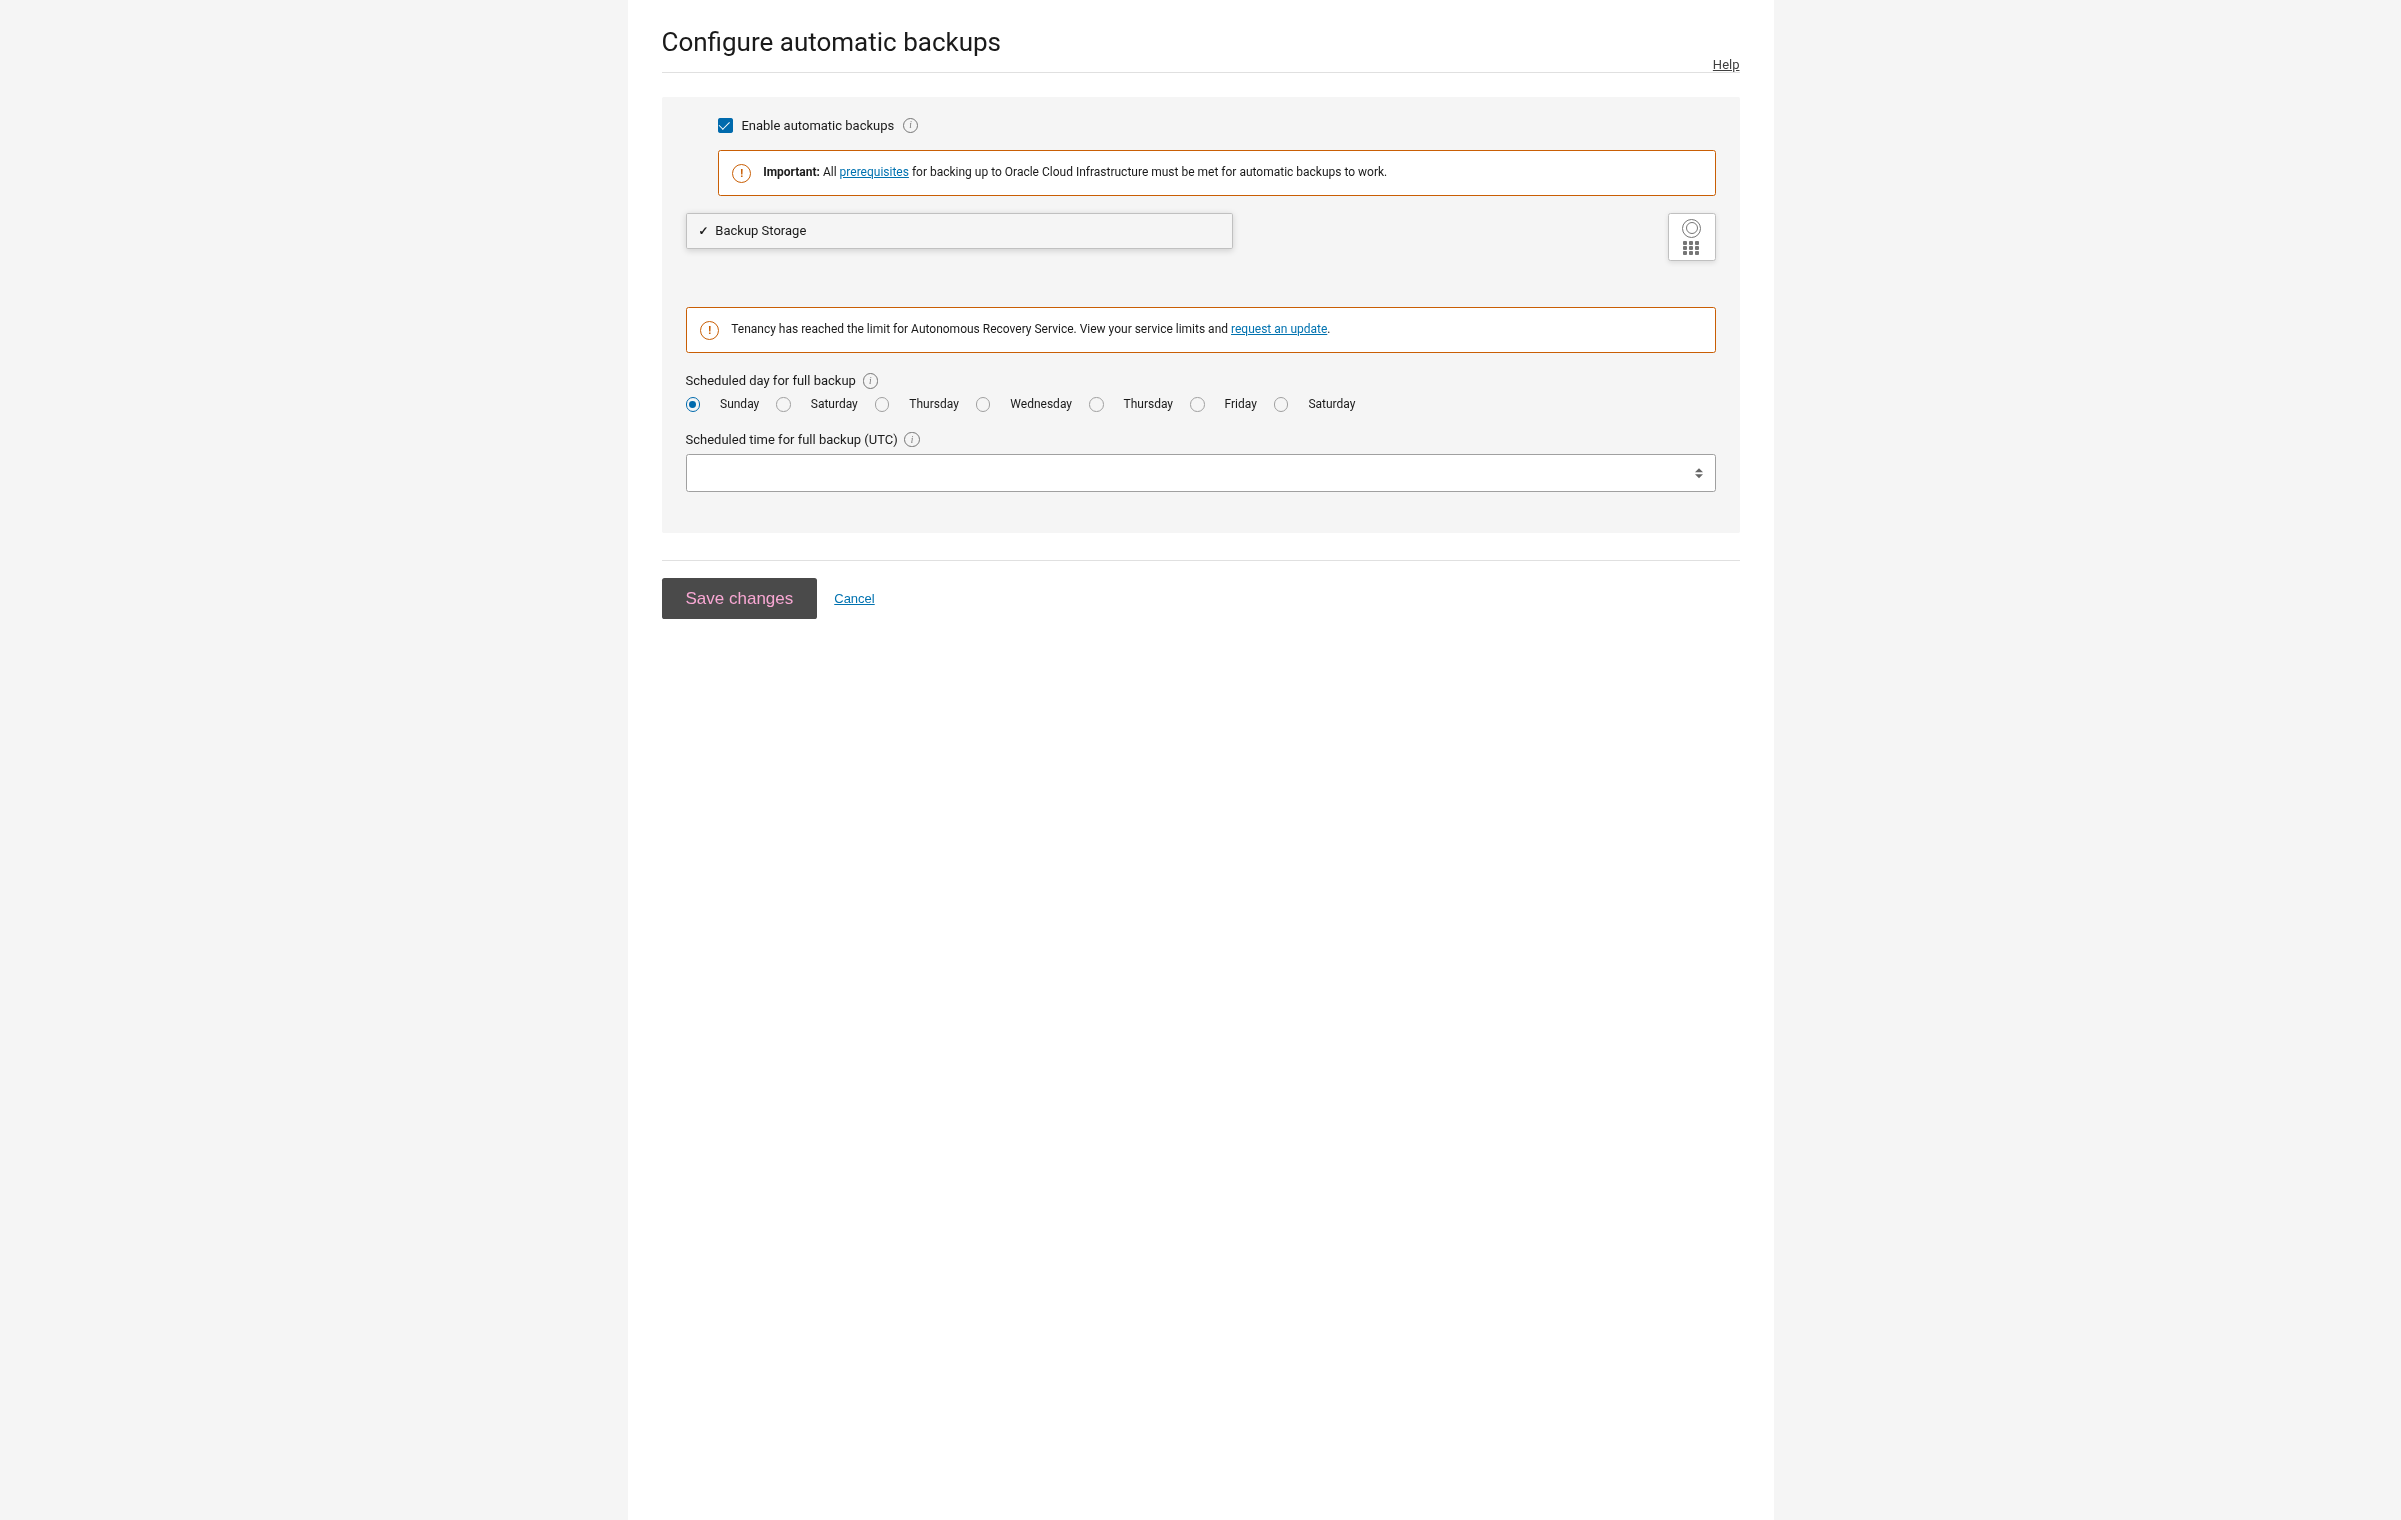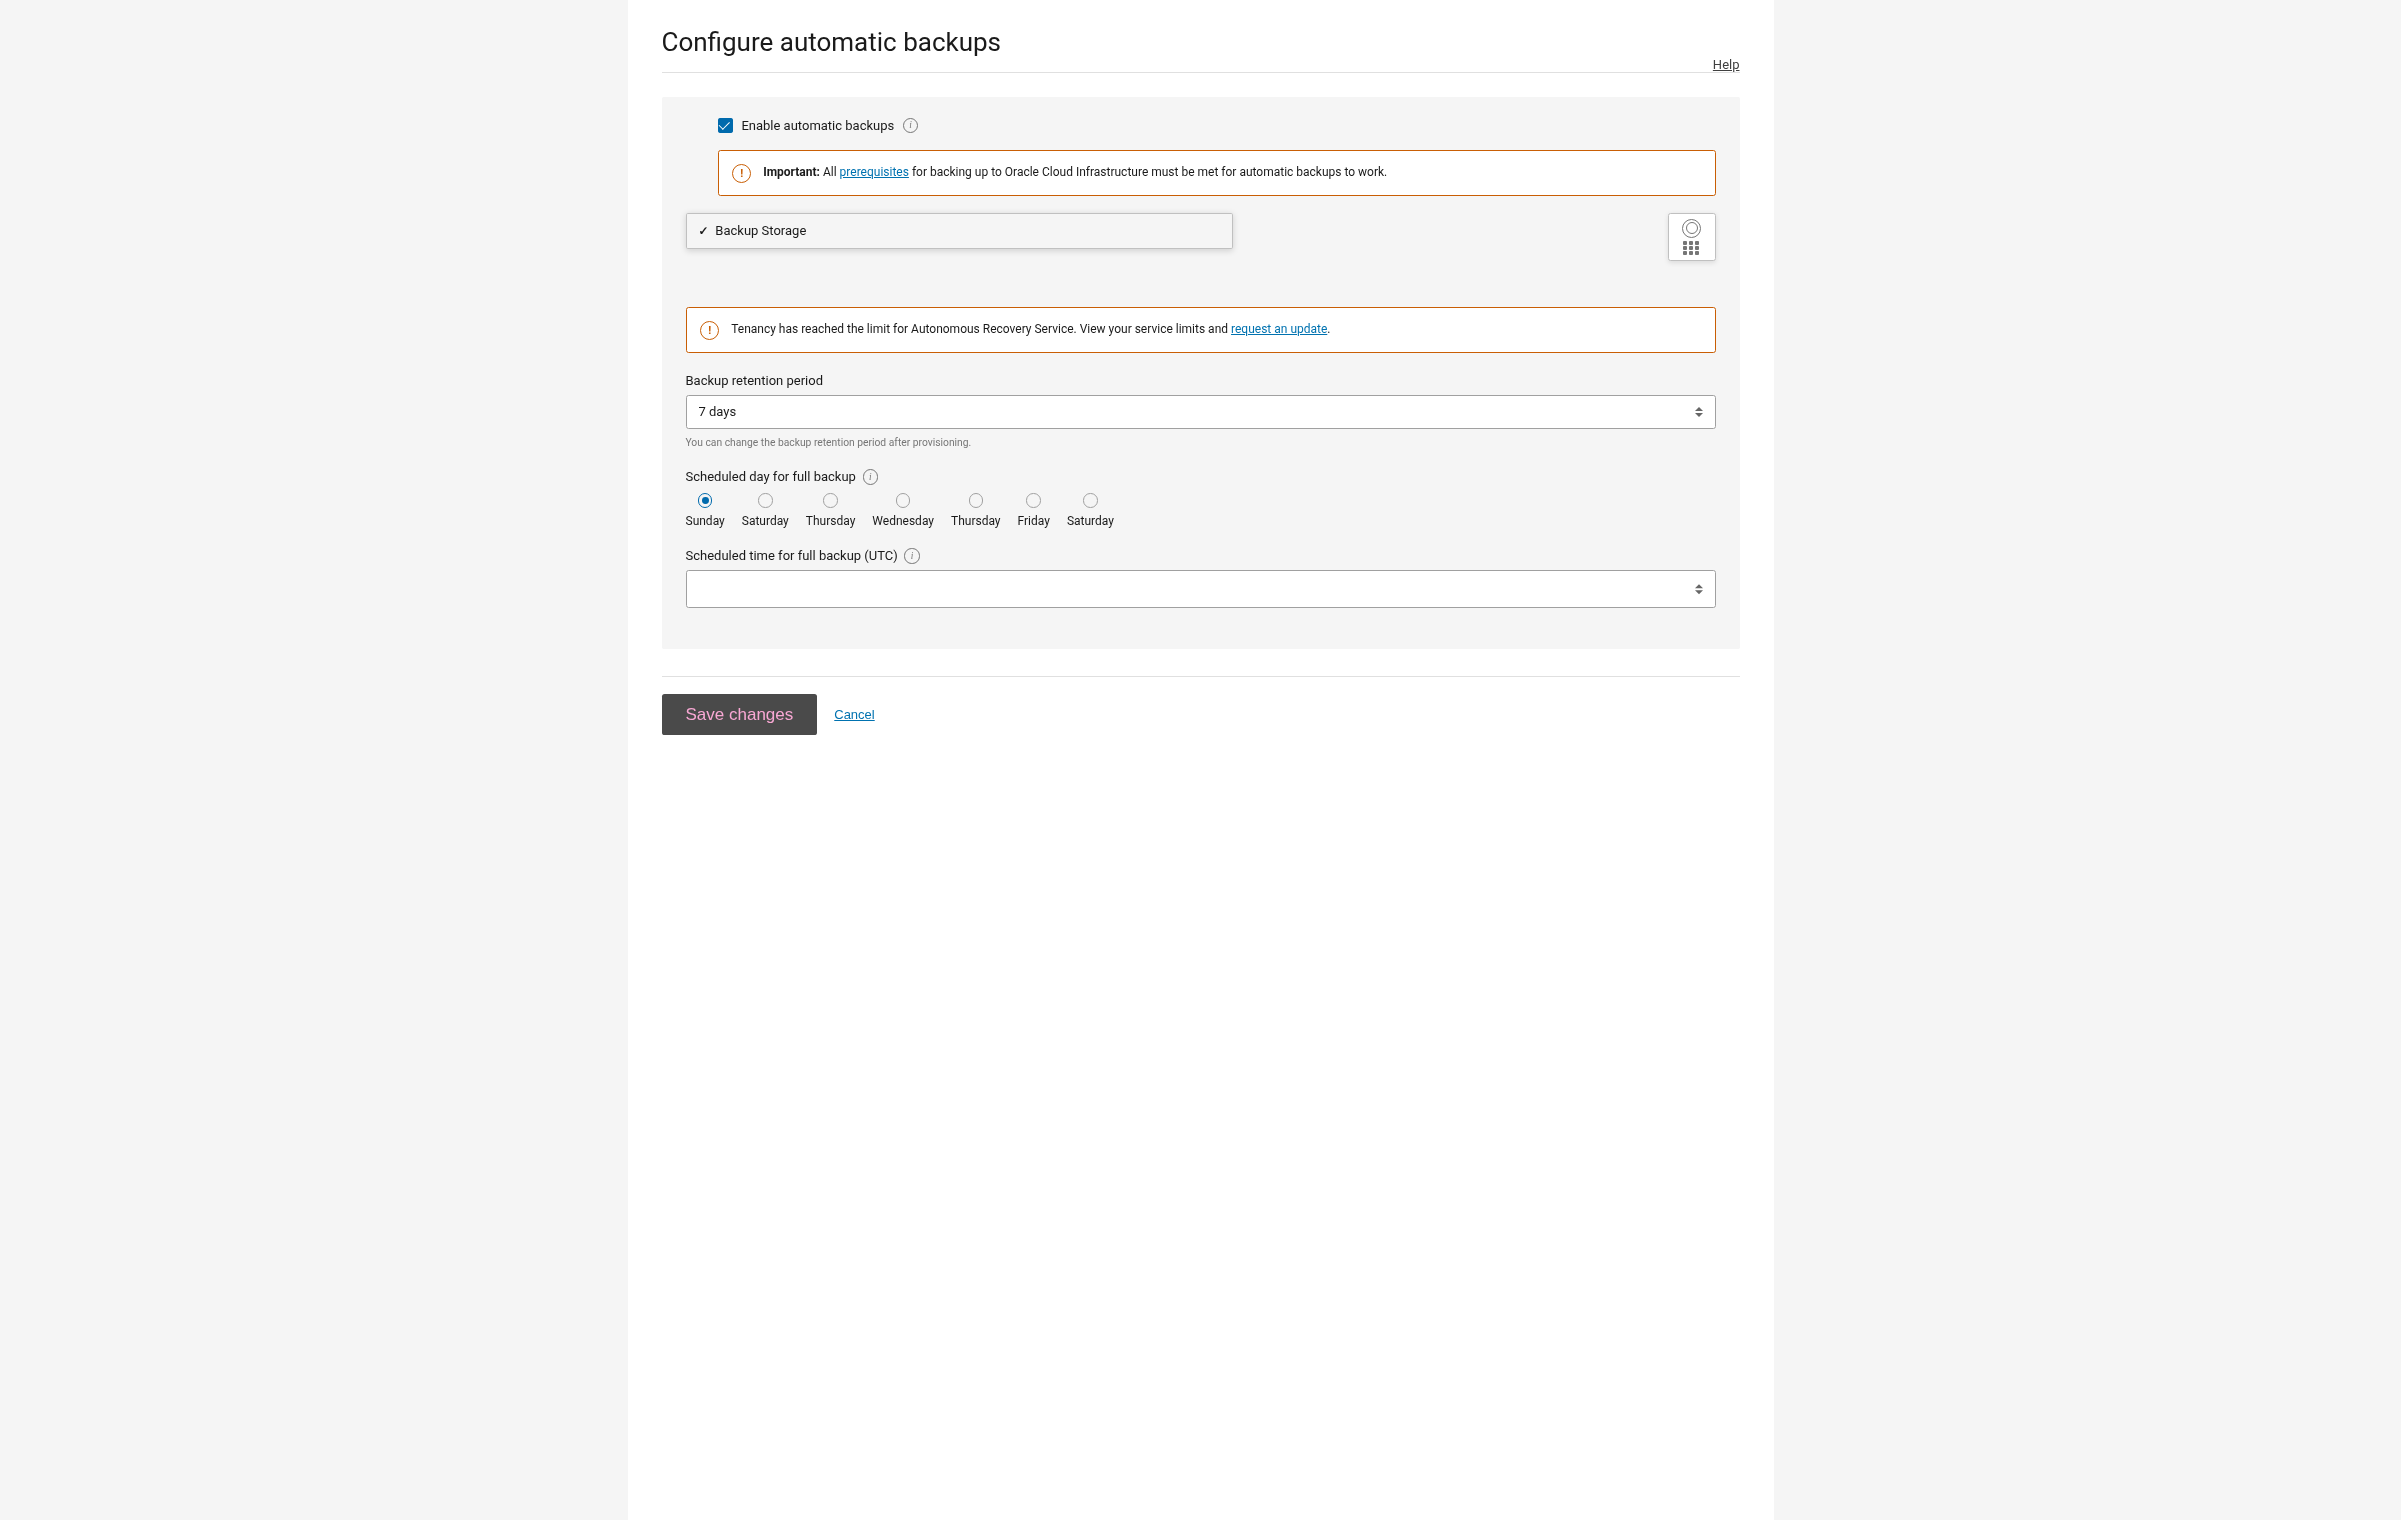--- a/index.html
+++ b/index.html
@@ -267,23 +267,22 @@
     .radio-group {
       display: flex;
       align-items: center;
       gap: 17px;
       margin-top: 8.5px;
       flex-wrap: wrap;
     }
     .radio-item {
       display: flex;
       align-items: center;
-      gap: 6px;
-      cursor: pointer;
-      flex-direction: column;
+      gap: 20px;
+      cursor: pointer;
     }
     .radio-circle {
       width: 14.5px;
       height: 14.5px;
       border-radius: 50%;
       border: 1.7px solid #a0a0a0;
       display: flex;
       align-items: center;
       justify-content: center;
       flex-shrink: 0;
@@ -388,33 +387,20 @@
       <div style="height: 77px;"></div>
     </div>
 
     <div class="warning-alert mb-24">
       <div class="alert-icon">!</div>
       <div class="alert-text">
         <span>Tenancy has reached the limit for Autonomous Recovery Service. View your service limits and </span><a class="alert-link">request an update</a><span>.</span>
       </div>
     </div>
 
-    <div class="mb-24">
-      <div class="field-label">
-        <span>Backup retention period</span>
-      </div>
-      <div class="select-field">
-        <span>7 days</span>
-        <div class="select-arrows">
-          <div class="arrow-up"></div>
-          <div class="arrow-down"></div>
-        </div>
-      </div>
-      <div class="field-hint">You can change the backup retention period after provisioning.</div>
-    </div>
 
     <div class="mb-24">
       <div class="field-label">
         <span>Scheduled day for full backup</span>
         <span class="info-icon">i</span>
       </div>
       <div class="radio-group">
 
         <div class="radio-item">
           <div class="radio-circle checked"></div>

